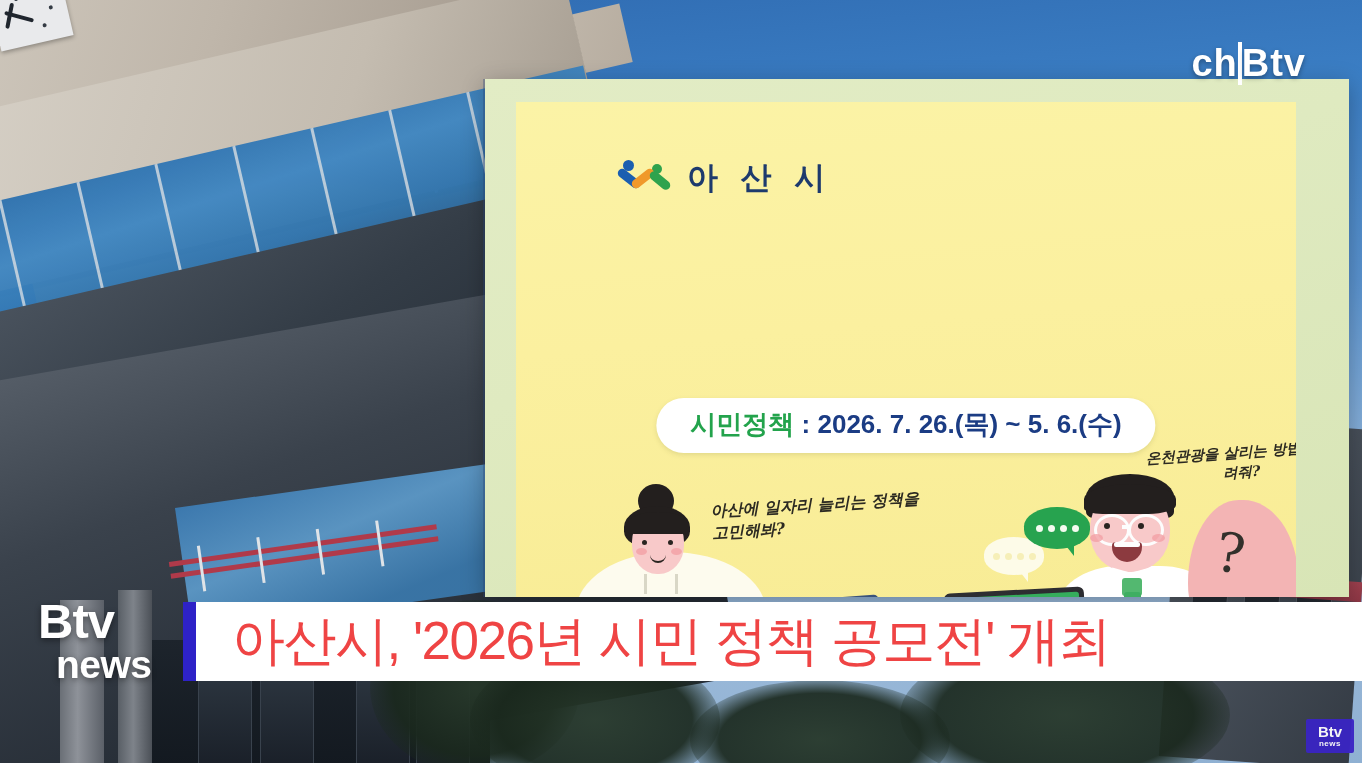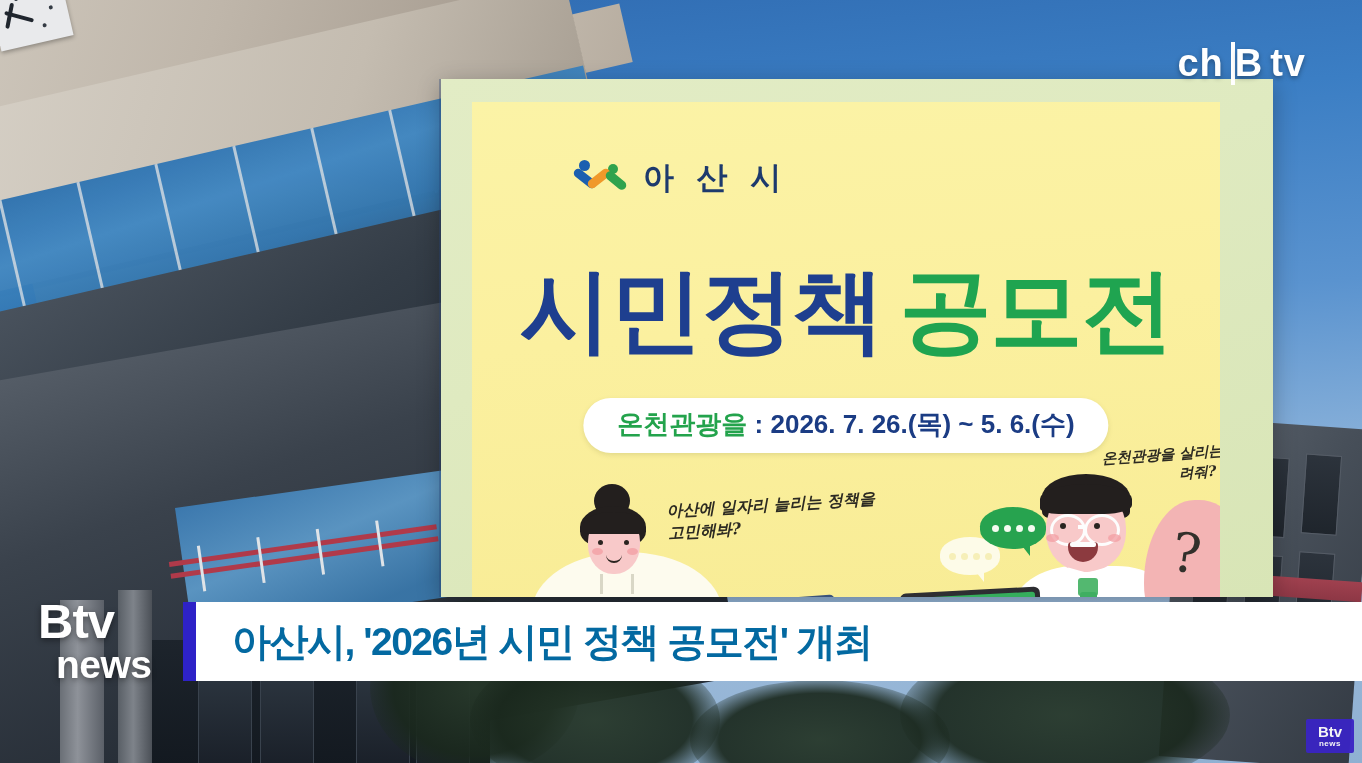--- a/index.html
+++ b/index.html
@@ -194,24 +194,25 @@
     box-shadow: 0 2px 4px rgba(0,0,0,.3);
   }
   .clock .hand {
     position: absolute; background: #20262e; border-radius: 2px;
   }
   .clock .dot { position: absolute; width: 4px; height: 4px; background: #343b44; border-radius: 50%; }
 
   
   .poster {
     position: absolute;
-    left: 441px; top: 79px; width: 832px; height: 518px;
+    left: 485px; top: 79px; width: 832px; height: 518px;
     background: linear-gradient(160deg, #e2ecc5 0%, #dfeac0 40%, #d8e5b6 100%);
     box-shadow: -2px 0 0 rgba(40,70,120,.35), 0 6px 22px rgba(0,0,0,.28);
     overflow: hidden;
+    padding-left: 32px;
   }
   .poster-inner {
     position: absolute;
     left: 31px; top: 23px; right: 53px; bottom: 0;
     background: linear-gradient(175deg, #fbf3a6 0%, #fbf09f 45%, #f8ec95 100%);
     overflow: hidden;
   }
 
   .poster-logo {
     position: absolute; left: 100px; top: 55px;
@@ -312,21 +313,21 @@
     border-radius: 46% 50% 44% 46% / 55% 52% 46% 44%;
   }
 
   
   .chbtv-logo {
     position: absolute; right: 56px; top: 42px;
     color: #ffffff;
     font-size: 38px; font-weight: 800;
     letter-spacing: 1px;
     text-shadow: 0 2px 5px rgba(0,0,0,.35);
-    display: flex; align-items: baseline; gap: 7px;
+    display: flex; align-items: baseline; 
   }
   .chbtv-logo .b-glyph {
     font-weight: 800;
     border-left: 4px solid #ffffff;
     padding-left: 0px;
     position: relative;
   }
 
   .btv-news {
     position: absolute; left: 38px; top: 598px;
@@ -340,21 +341,21 @@
     position: absolute; left: 183px; top: 602px;
     width: 1179px; height: 79px;
     background: #ffffff;
     border-left: 13px solid #2e22c7;
     box-sizing: border-box;
     display: flex; align-items: center;
     z-index: 5;
   }
   .lower-third .headline {
     margin-left: 36px;
-    font-size: 39px; font-weight: 700; color: #0369a1;
+    font-size: 53px; font-weight: 400; color: #ef4444;
     letter-spacing: -1.5px; white-space: nowrap;
   }
 
   .corner-badge {
     position: absolute; right: 8px; bottom: 10px;
     width: 48px; height: 34px;
     background: #3a24c4;
     display: flex; flex-direction: column;
     align-items: center; justify-content: center;
     color: #fff; z-index: 6;
@@ -459,26 +460,23 @@
           <div class="head" style="left:7px;  top:0px;  width:11px; height:11px; background:#1b5fb0;"></div>
           <div class="head" style="left:36px; top:4px;  width:10px; height:10px; background:#2fa34d;"></div>
           <div class="lm-body" style="left:0px;  top:14px; width:26px; height:9px; background:#1b5fb0; transform:rotate(38deg);"></div>
           <div class="lm-body" style="left:14px; top:14px; width:26px; height:9px; background:#f0992a; transform:rotate(-38deg);"></div>
           <div class="lm-body" style="left:32px; top:16px; width:24px; height:9px; background:#2fa34d; transform:rotate(40deg);"></div>
         </div>
         <div class="logo-text">아 산 시</div>
       </div>
 
 
-      <div class="poster-title">
-        <span class="t-navy">시민정책</span><span class="t-green">공모전</span>
-      </div>
 
       <div class="date-pill">
-        <span class="d-label">온천관광을</span>
+        <span class="d-label">시민정책</span>
         <span class="d-value">: 2026. 7. 26.(목) ~ 5. 6.(수)</span>
       </div>
 
       <div class="person" style="left:60px; top:388px; width:230px; height:130px;">
         <div class="p-body" style="left:0px; top:62px; width:190px; height:120px;
              background:#fdfbee; border-radius:54% 54% 0 0;"></div>
         <div class="p-hair" style="left:62px; top:-6px; width:36px; height:34px; border-radius:50%;"></div>
         <div class="p-hair" style="left:48px; top:16px; width:66px; height:42px; border-radius:50% 50% 40% 40%;"></div>
         <div class="p-head" style="left:56px; top:24px; width:52px; height:60px; background:#f8c9c9;"></div>
         <div class="p-hair" style="left:52px; top:22px; width:60px; height:22px; border-radius:50% 50% 10% 10%;"></div>

